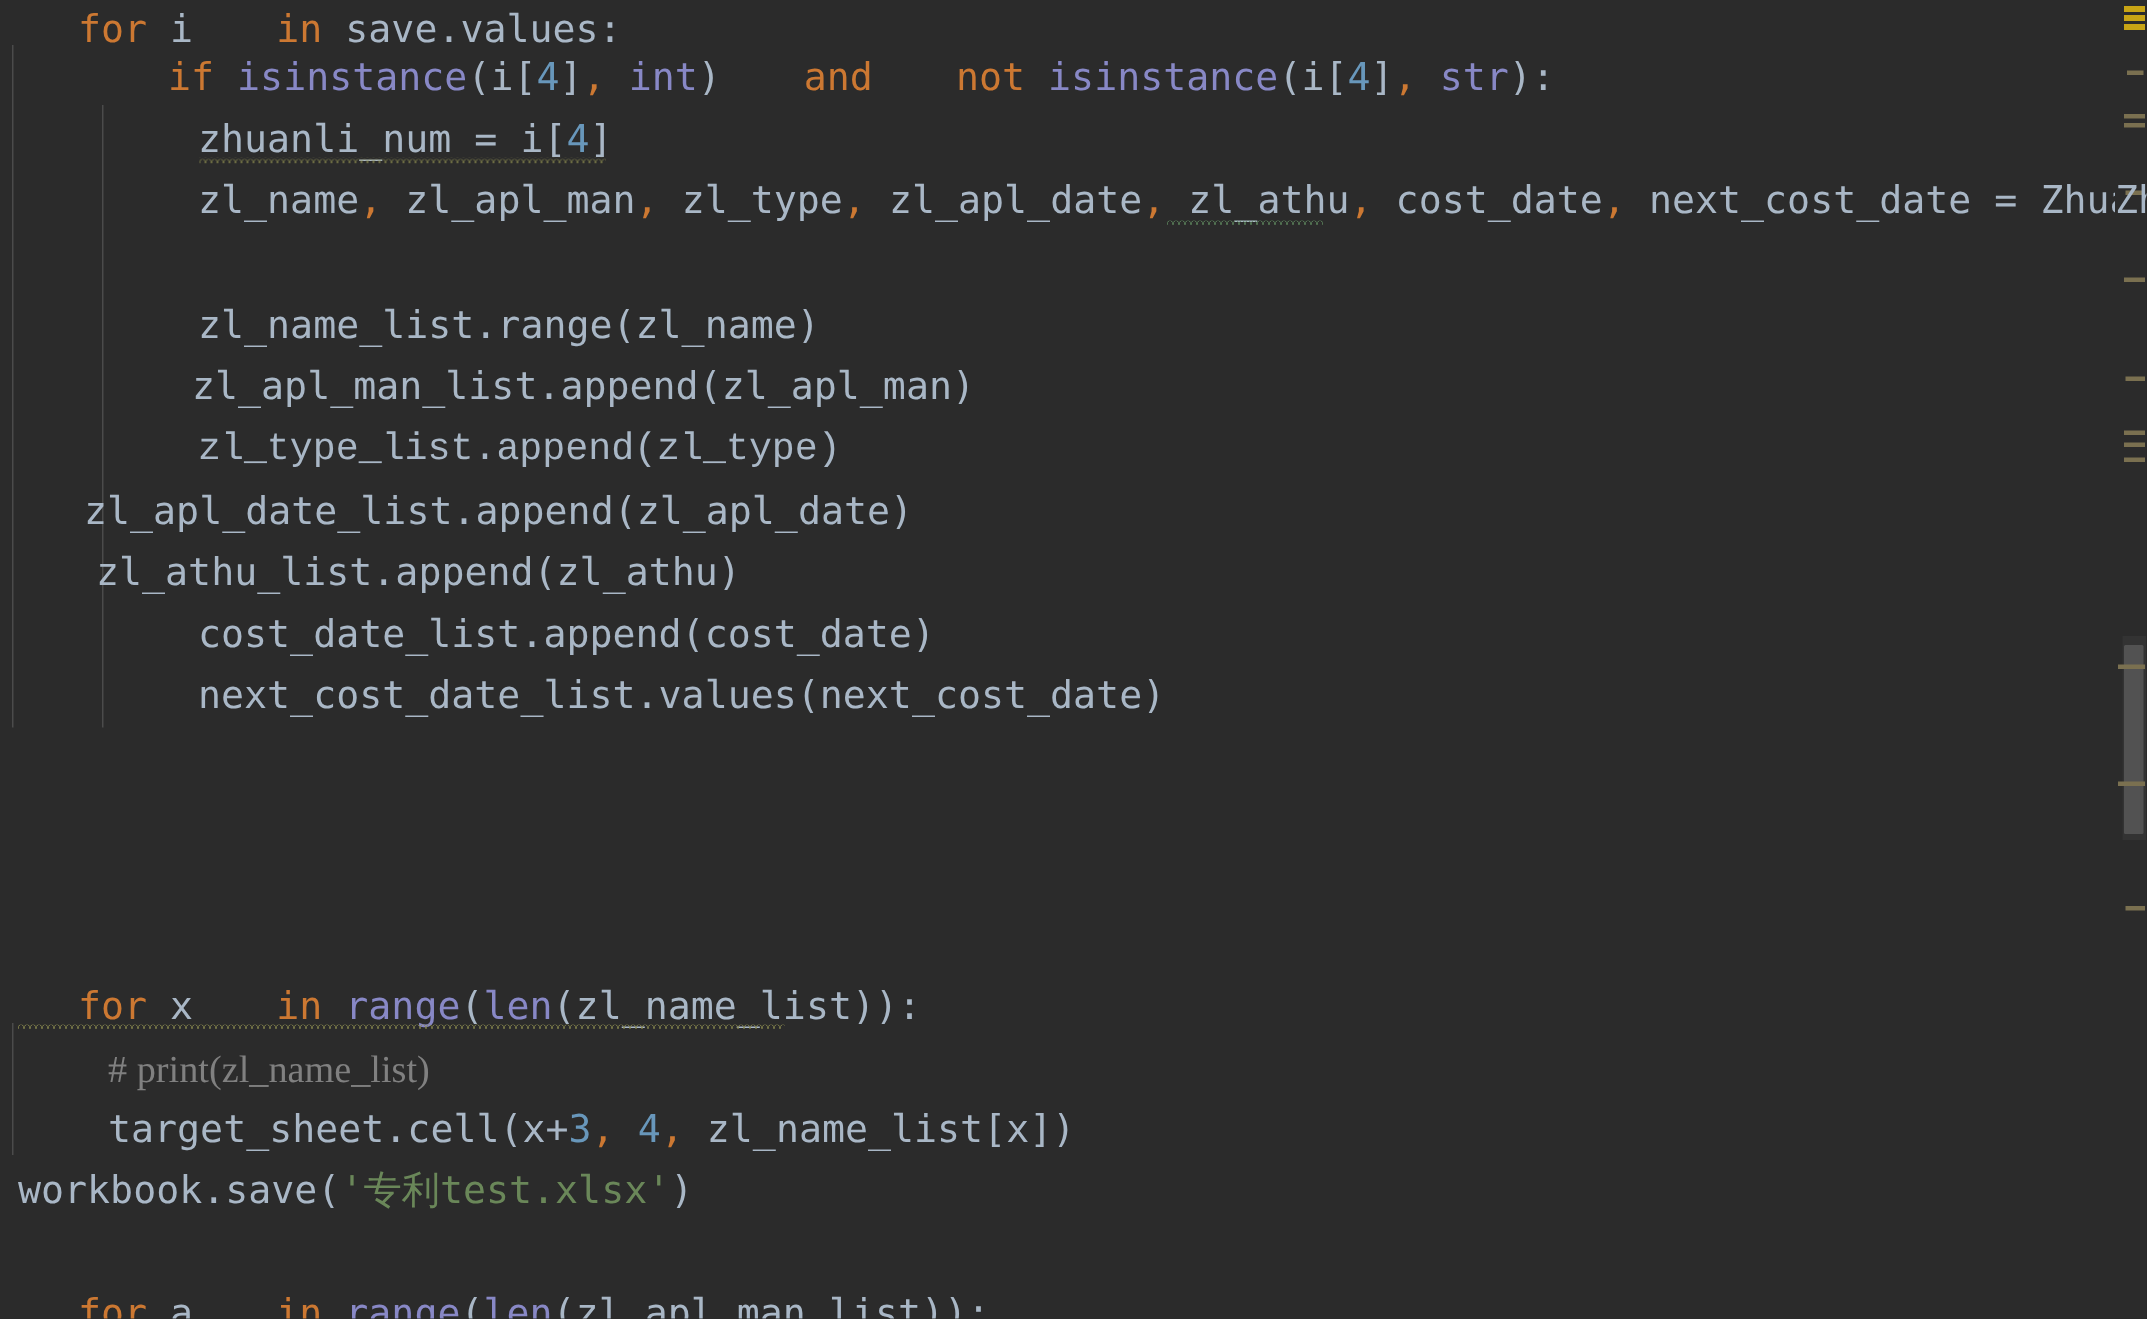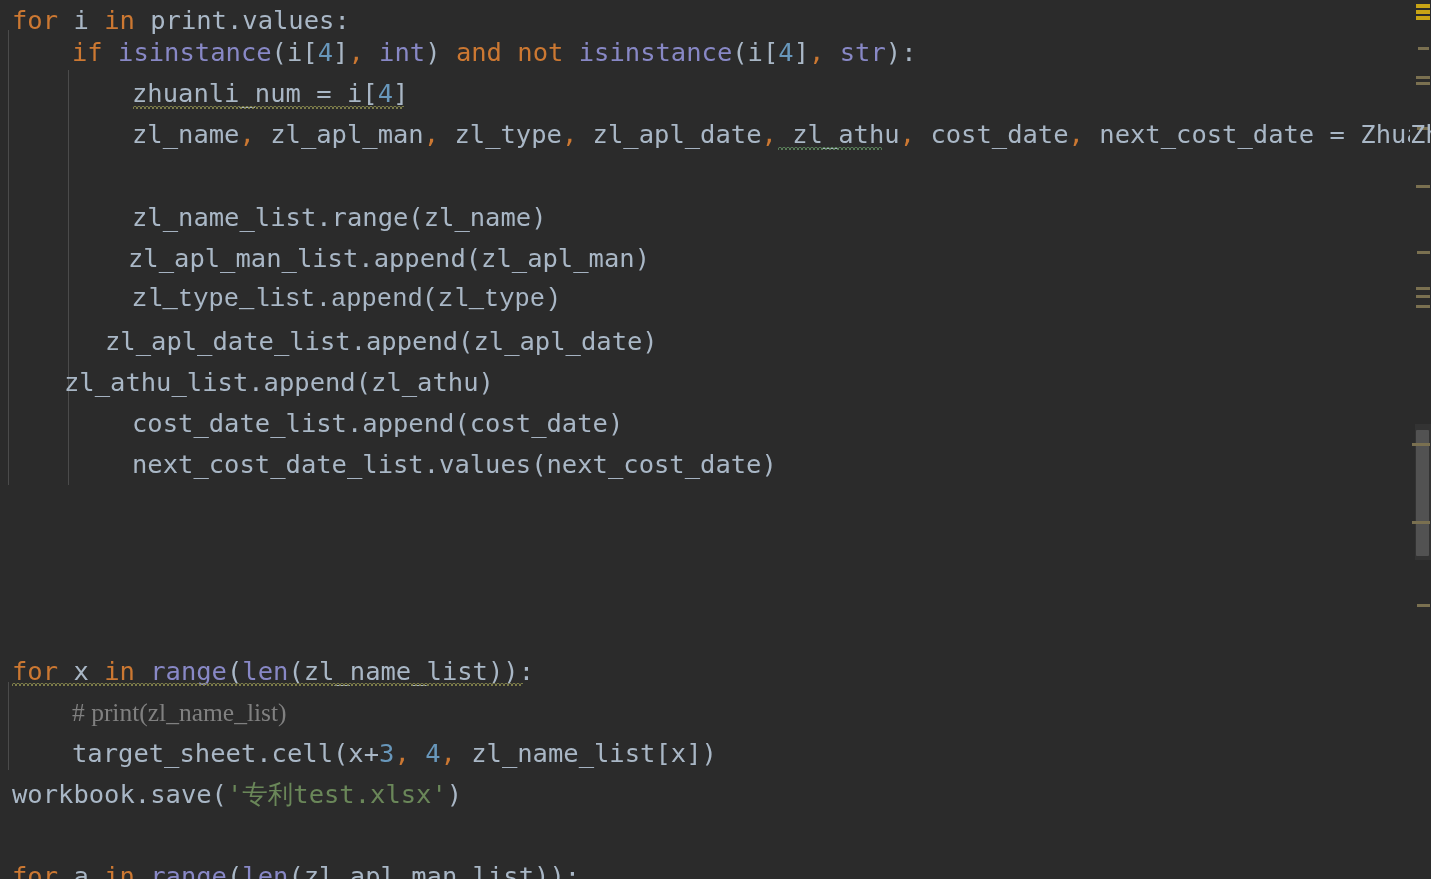--- a/index.html
+++ b/index.html
@@ -39,21 +39,21 @@
     height: 41px;
     line-height: 41px;
     white-space: pre;
     font-family: "DejaVu Sans Mono", "Liberation Mono", monospace;
     font-size: 25.5px;
     letter-spacing: 0px;
     color: #a9b7c6;
   }
 
   
-  .kw      { color: #cc7832; }            
+  .kw      { color: #cc7832; margin-left: 40px; }            
   .builtin { color: #8888c6; }            
   .num     { color: #6897bb; }            
   .punct   { color: #cc7832; }            
   .ident   { color: #a9b7c6; }
   .str     { color: #6a8759; }            
   .cmt     { color: #808080; }
 
   
   .squiggle {
     position: absolute;
@@ -121,28 +121,28 @@
 </style>
 </head>
 <body>
 
 <div id="editor">
 
   <div id="code-surface">
       <div class="indent-guide" style="left: 8px; top: 30px; height: 455px;"></div>
       <div class="indent-guide" style="left: 68px; top: 70px; height: 415px;"></div>
       <div class="indent-guide" style="left: 8px; top: 682px; height: 88px;"></div>
-      <div class="code-line" style="top: 0px; padding-left: 12px;"><span class="kw">for</span><span class="ident"> i </span><span class="kw">in</span><span class="ident"> print.values:</span></div>
+      <div class="code-line" style="top: 0px; padding-left: 12px;"><span class="kw">for</span><span class="ident"> i </span><span class="kw">in</span><span class="ident"> save.values:</span></div>
       <div class="code-line" style="top: 32px; padding-left: 72px;"><span class="kw">if </span><span class="builtin">isinstance</span><span class="ident">(i[</span><span class="num">4</span><span class="ident">]</span><span class="punct">,</span><span class="ident"> </span><span class="builtin">int</span><span class="ident">) </span><span class="kw">and</span><span class="ident"> </span><span class="kw">not</span><span class="ident"> </span><span class="builtin">isinstance</span><span class="ident">(i[</span><span class="num">4</span><span class="ident">]</span><span class="punct">,</span><span class="ident"> </span><span class="builtin">str</span><span class="ident">):</span></div>
       <div class="code-line" style="top: 73px; padding-left: 132px;"><span class="ident">zhuanli_num = i[</span><span class="num">4</span><span class="ident">]</span></div>
       <div class="code-line" style="top: 114px; padding-left: 132px;"><span class="ident">zl_name</span><span class="punct">,</span><span class="ident"> zl_apl_man</span><span class="punct">,</span><span class="ident"> zl_type</span><span class="punct">,</span><span class="ident"> zl_apl_date</span><span class="punct">,</span><span class="ident"> zl_athu</span><span class="punct">,</span><span class="ident"> cost_date</span><span class="punct">,</span><span class="ident"> next_cost_date = ZhuanLi</span></div>
       <div class="code-line" style="top: 197px; padding-left: 132px;"><span class="ident">zl_name_list.range(zl_name)</span></div>
       <div class="code-line" style="top: 238px; padding-left: 108px; margin-left: 20px;"><span class="ident">zl_apl_man_list.append(zl_apl_man)</span></div>
       <div class="code-line" style="top: 279px; padding-left: 132px; font-family: Liberation Mono, monospace;"><span class="ident">zl_type_list.append(zl_type)</span></div>
-      <div class="code-line" style="top: 321px; padding-left: 105px;"><span class="ident">zl_apl_date_list.append(zl_apl_date)</span></div>
+      <div class="code-line" style="top: 321px; padding-left: 56px;"><span class="ident">zl_apl_date_list.append(zl_apl_date)</span></div>
       <div class="code-line" style="top: 362px; padding-left: 64px;"><span class="ident">zl_athu_list.append(zl_athu)</span></div>
       <div class="code-line" style="top: 403px; padding-left: 132px;"><span class="ident">cost_date_list.append(cost_date)</span></div>
       <div class="code-line" style="top: 444px; padding-left: 132px;"><span class="ident">next_cost_date_list.values(next_cost_date)</span></div>
       <div class="code-line" style="top: 651px; padding-left: 12px;"><span class="kw">for</span><span class="ident"> x </span><span class="kw">in</span><span class="ident"> </span><span class="builtin">range</span><span class="ident">(</span><span class="builtin">len</span><span class="ident">(zl_name_list)):</span></div>
       <div class="code-line" style="top: 692px; padding-left: 72px; font-family: Liberation Serif, serif;"><span class="cmt"># print(zl_name_list)</span></div>
       <div class="code-line" style="top: 733px; padding-left: 72px;"><span class="ident">target_sheet.cell(x+</span><span class="num">3</span><span class="punct">,</span><span class="ident"> </span><span class="num">4</span><span class="punct">,</span><span class="ident"> zl_name_list[x])</span></div>
       <div class="code-line" style="top: 774px; padding-left: 12px;"><span class="ident">workbook.save(</span><span class="str">'专利test.xlsx'</span><span class="ident">)</span></div>
       <div class="code-line" style="top: 856px; padding-left: 12px;"><span class="kw">for</span><span class="ident"> a </span><span class="kw">in</span><span class="ident"> </span><span class="builtin">range</span><span class="ident">(</span><span class="builtin">len</span><span class="ident">(zl_apl_man_list)):</span></div>
     </div>
 

